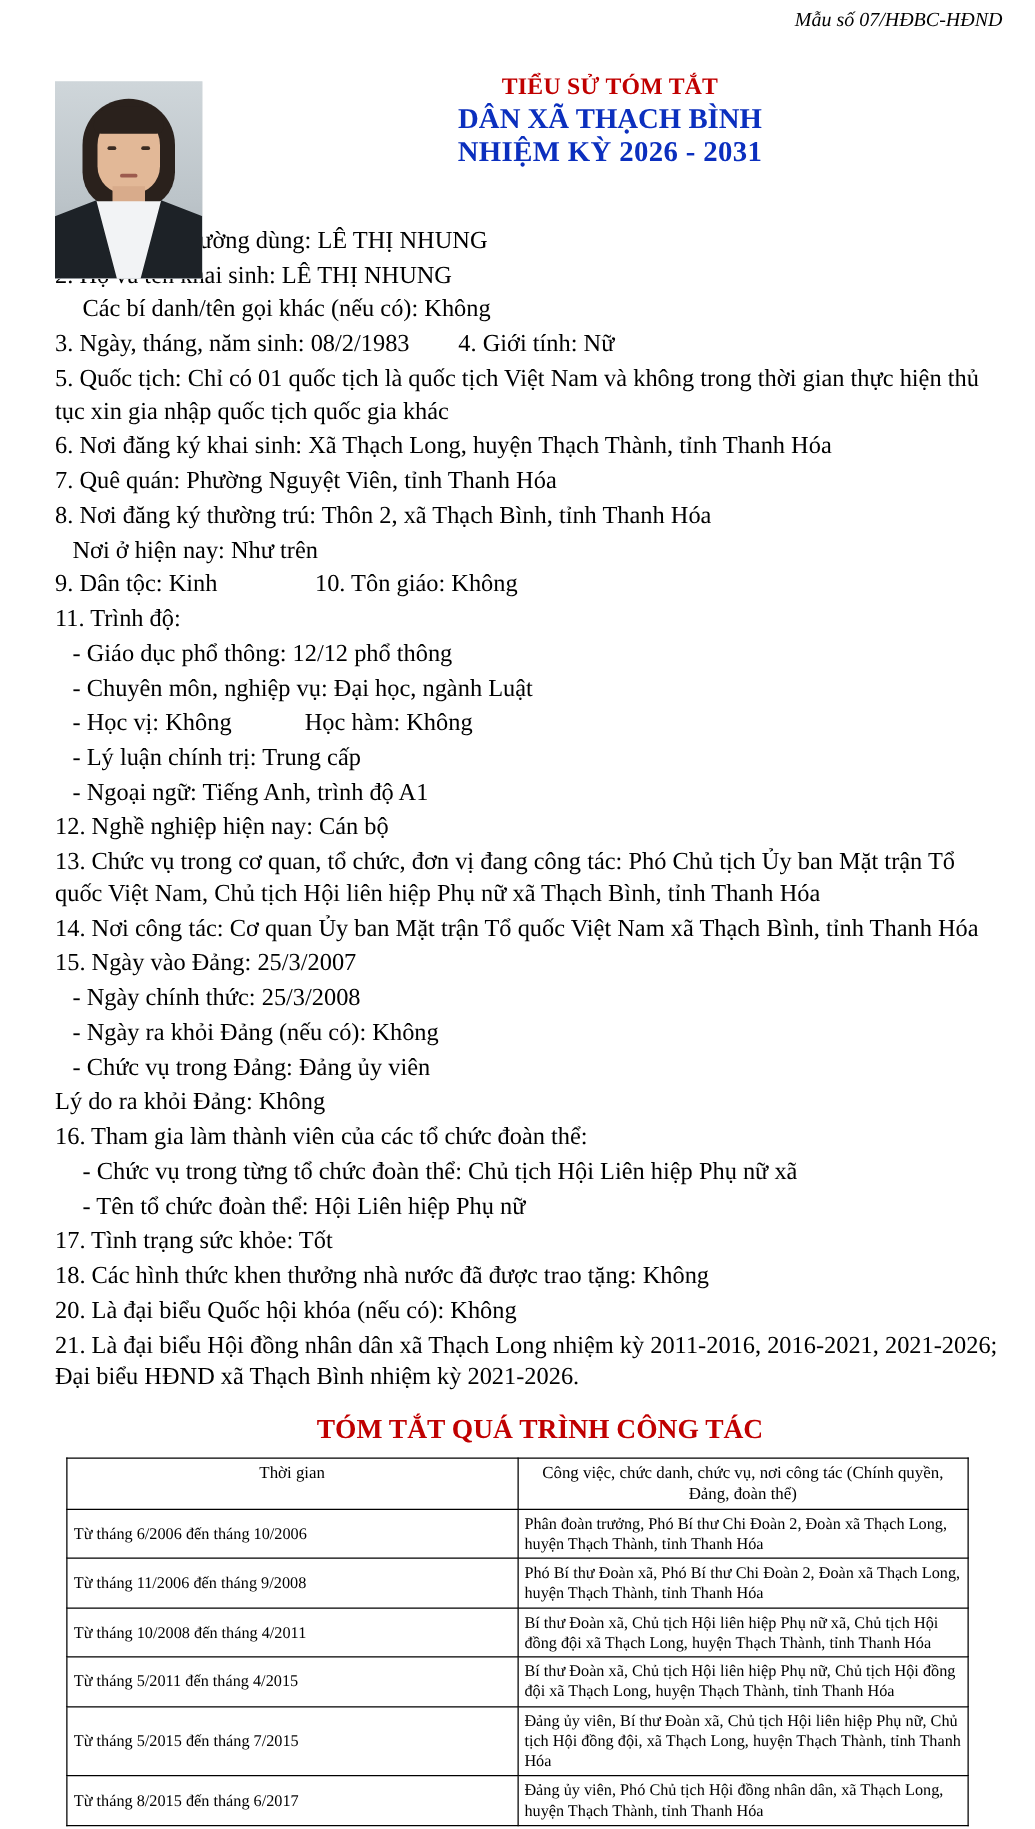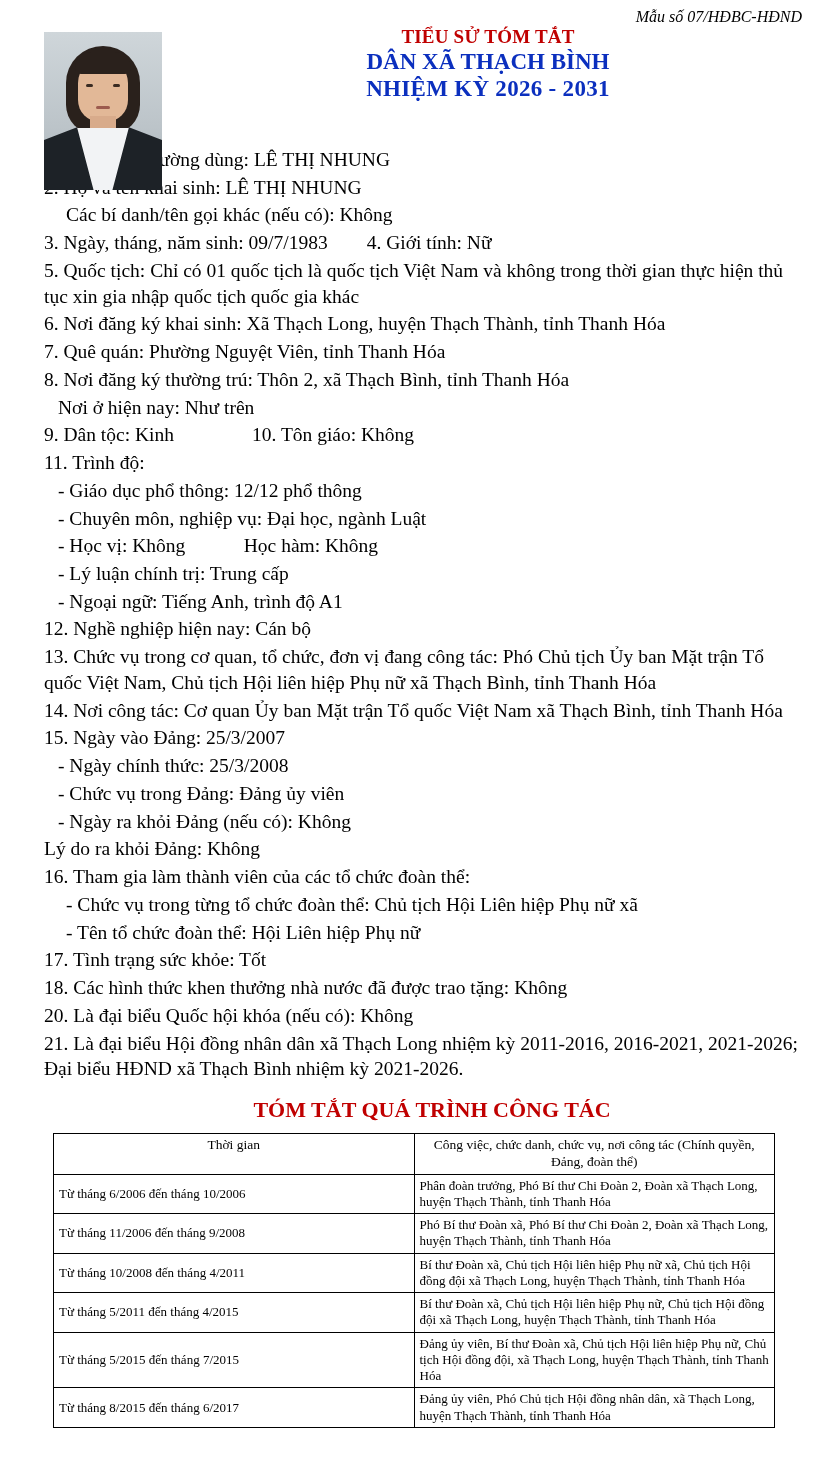--- a/index.html
+++ b/index.html
@@ -24,20 +24,21 @@
   .form-code {
     text-align: right;
     font-style: italic;
     font-size: 16px;
     padding: 8px 26px 0 0;
     font-family: "Liberation Serif", serif;
   }
   .header-block {
     position: relative;
     min-height: 120px;
+    margin-top: 33px;
   }
   .photo {
     position: absolute;
     left: 44px;
     top: 6px;
     width: 118px;
     height: 158px;
     overflow: hidden;
     background: #dfe3e6;
     border: 0;
@@ -219,40 +220,40 @@
       <div class="title-line1">TIỂU SỬ TÓM TẮT</div>
       <div class="title-line3">DÂN XÃ THẠCH BÌNH</div>
       <div class="title-line4">NHIỆM KỲ 2026 - 2031</div>
     </div>
   </div>
 
   <div class="body-text">
     <p class="line first-lines">1. Họ và tên thường dùng: LÊ THỊ NHUNG</p>
     <p class="line first-lines">2. Họ và tên khai sinh: LÊ THỊ NHUNG</p>
     <p class="line indent1">Các bí danh/tên gọi khác (nếu có): Không</p>
-    <p class="line">3. Ngày, tháng, năm sinh: 09/7/1983        4. Giới tính: Nữ</p>
+    <p class="line">3. Ngày, tháng, năm sinh: 08/2/1983        4. Giới tính: Nữ</p>
     <p class="line">5. Quốc tịch: Chỉ có 01 quốc tịch là quốc tịch Việt Nam và không trong thời gian thực hiện thủ tục xin gia nhập quốc tịch quốc gia khác</p>
     <p class="line">6. Nơi đăng ký khai sinh: Xã Thạch Long, huyện Thạch Thành, tỉnh Thanh Hóa</p>
     <p class="line">7. Quê quán: Phường Nguyệt Viên, tỉnh Thanh Hóa</p>
     <p class="line">8. Nơi đăng ký thường trú: Thôn 2, xã Thạch Bình, tỉnh Thanh Hóa</p>
     <p class="line indent2">Nơi ở hiện nay: Như trên</p>
     <p class="line">9. Dân tộc: Kinh                10. Tôn giáo: Không</p>
     <p class="line">11. Trình độ:</p>
     <p class="line indent2">- Giáo dục phổ thông: 12/12 phổ thông</p>
     <p class="line indent2">- Chuyên môn, nghiệp vụ: Đại học, ngành Luật</p>
     <p class="line indent2">- Học vị: Không            Học hàm: Không</p>
     <p class="line indent2">- Lý luận chính trị: Trung cấp</p>
     <p class="line indent2">- Ngoại ngữ: Tiếng Anh, trình độ A1</p>
     <p class="line">12. Nghề nghiệp hiện nay: Cán bộ</p>
     <p class="line">13. Chức vụ trong cơ quan, tổ chức, đơn vị đang công tác: Phó Chủ tịch Ủy ban Mặt trận Tổ quốc Việt Nam, Chủ tịch Hội liên hiệp Phụ nữ xã Thạch Bình, tỉnh Thanh Hóa</p>
     <p class="line">14. Nơi công tác: Cơ quan Ủy ban Mặt trận Tổ quốc Việt Nam xã Thạch Bình, tỉnh Thanh Hóa</p>
     <p class="line">15. Ngày vào Đảng: 25/3/2007</p>
     <p class="line indent2">- Ngày chính thức: 25/3/2008</p>
+    <p class="line indent2">- Ngày ra khỏi Đảng (nếu có): Không</p>
     <p class="line indent2">- Chức vụ trong Đảng: Đảng ủy viên</p>
-    <p class="line indent2">- Ngày ra khỏi Đảng (nếu có): Không</p>
     <p class="line">Lý do ra khỏi Đảng: Không</p>
     <p class="line">16. Tham gia làm thành viên của các tổ chức đoàn thể:</p>
     <p class="line indent1">- Chức vụ trong từng tổ chức đoàn thể: Chủ tịch Hội Liên hiệp Phụ nữ xã</p>
     <p class="line indent1">- Tên tổ chức đoàn thể: Hội Liên hiệp Phụ nữ</p>
     <p class="line">17. Tình trạng sức khỏe: Tốt</p>
     <p class="line">18. Các hình thức khen thưởng nhà nước đã được trao tặng: Không</p>
     <p class="line">20. Là đại biểu Quốc hội khóa (nếu có): Không</p>
     <p class="line">21. Là đại biểu Hội đồng nhân dân xã Thạch Long nhiệm kỳ 2011-2016, 2016-2021, 2021-2026; Đại biểu HĐND xã Thạch Bình nhiệm kỳ 2021-2026.</p>
   </div>
 

